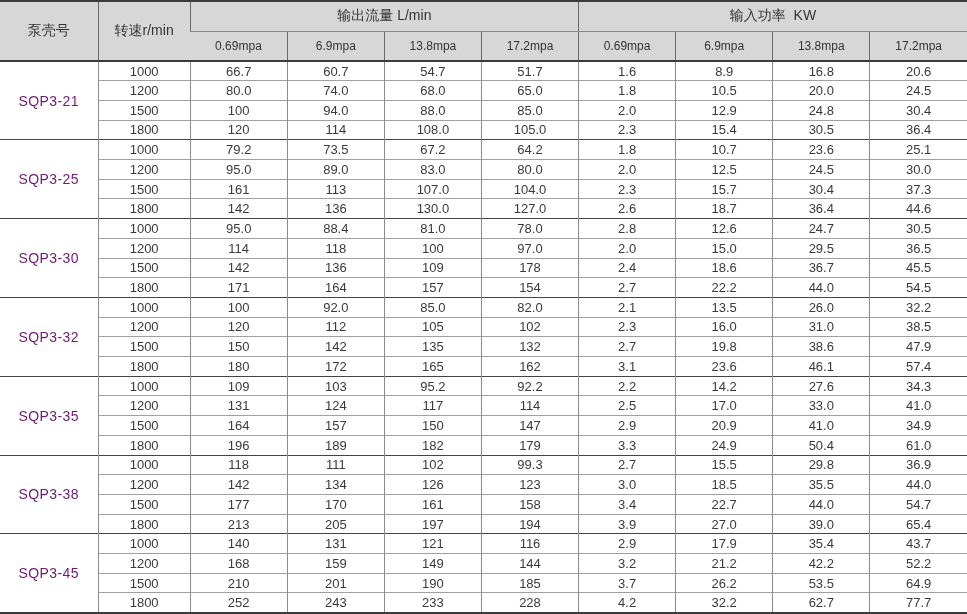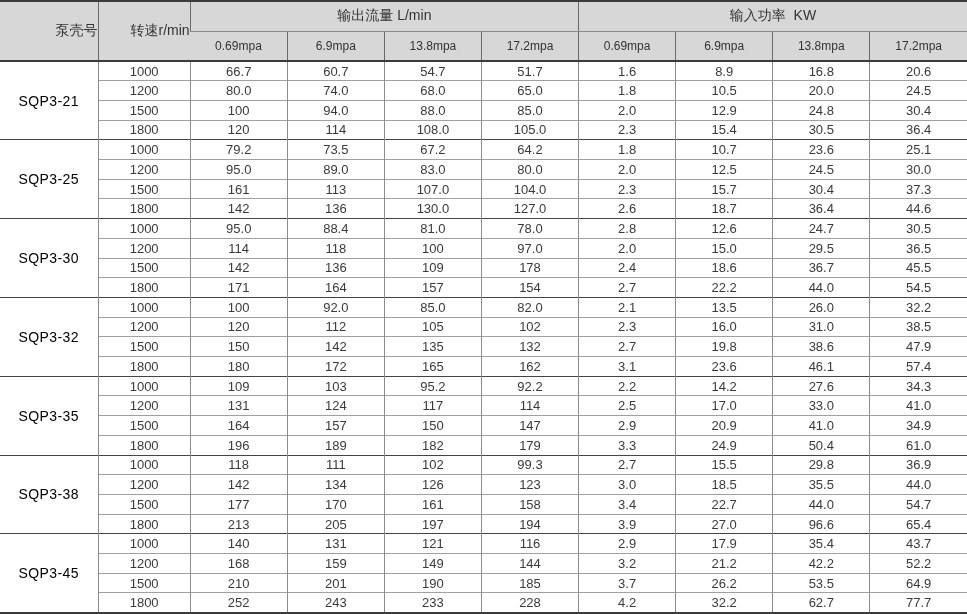--- a/index.html
+++ b/index.html
@@ -28,41 +28,41 @@
     background: #d7d7d7;
     font-weight: normal;
     font-size: 14px;
     color: #333333;
     white-space: pre;
     border-left: 1px solid #6a6a6a;
     padding: 0;
   }
   thead tr { height: 30px; }
   thead th:first-child { border-left: none; }
-  th.h-corner { border-bottom: 2px solid #3b3b3b; text-align: right; }
+  th.h-corner { border-bottom: 2px solid #3b3b3b; }
   th.h-group  { border-bottom: 1px solid #8a8a8a; }
   th.h-sub    { border-bottom: 2px solid #3b3b3b; font-size: 12px; }
   
   tbody td {
     text-align: center;
     vertical-align: middle;
     font-size: 13px;
     padding: 0;
     border-left: 1px solid #8c8c8c;
     border-top: 1px solid #a0a0a0;
     background: #ffffff;
     color: #3a3a3a;
   }
   tbody tr { height: 19px; }
   tbody tr.group-start td { border-top: 1px solid #444444; }
   td.model-cell {
     border-left: none;
     font-size: 14px;
     letter-spacing: 0.4px;
-    color: #000000;
+    color: #701a75;
   }
   th, td { overflow: hidden; }
 </style>
 </head>
 <body>
 
 <div class="page">
   <table class="spec">
     <colgroup>
       <col style="width:98px">
@@ -355,21 +355,21 @@
           <td>54.7</td>
         </tr>
         <tr>
           <td>1800</td>
           <td>213</td>
           <td>205</td>
           <td>197</td>
           <td>194</td>
           <td>3.9</td>
           <td>27.0</td>
-          <td>96.6</td>
+          <td>39.0</td>
           <td>65.4</td>
         </tr>
         <tr class="group-start">
           <td class="model-cell" rowspan="4">SQP3-45</td>
           <td>1000</td>
           <td>140</td>
           <td>131</td>
           <td>121</td>
           <td>116</td>
           <td>2.9</td>

